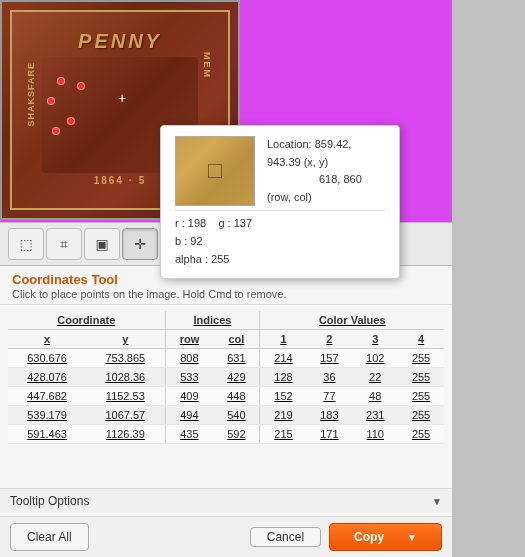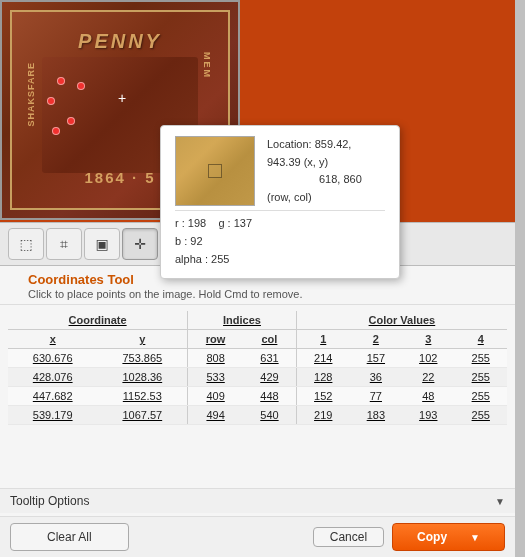--- a/index.html
+++ b/index.html
@@ -6,23 +6,23 @@
     body {
       width: 525px;
       height: 557px;
       font-family: -apple-system, 'Helvetica Neue', Arial, sans-serif;
       font-size: 12px;
       background: #c0c0c0;
       overflow: hidden;
     }
 
     .main-container {
-      width: 515px;
+      width: 452px;
       height: 557px;
-      background: #c2410c;
+      background: #d946ef;
       position: relative;
     }
 
     
     .image-area {
       position: absolute;
       top: 0;
       left: 0;
       width: 240px;
       height: 220px;
@@ -80,21 +80,21 @@
       transform: rotate(180deg);
       letter-spacing: 1px;
     }
 
     .year-text {
       position: absolute;
       bottom: 22px;
       left: 50%;
       transform: translateX(-50%);
       color: #d4a060;
-      font-size: 15px;
+      font-size: 10px;
       font-weight: bold;
       letter-spacing: 2px;
     }
 
     
     .portrait-area {
       position: absolute;
       top: 45px;
       left: 30px;
       right: 30px;
@@ -240,21 +240,21 @@
       position: absolute;
       top: 266px;
       left: 0;
       right: 0;
       bottom: 0;
       background: #f5f5f5;
       padding: 0;
     }
 
     .panel-header {
-      padding: 6px 28px 4px;
+      padding: 6px 12px 4px;
       border-bottom: 1px solid #ddd;
     }
 
     .panel-title {
       color: #cc5500;
       font-size: 13px;
       font-weight: bold;
     }
 
     .panel-subtitle {
@@ -328,21 +328,21 @@
       align-items: center;
       gap: 8px;
       background: #f0f0f0;
       border-top: 1px solid #ddd;
     }
 
     .btn-clear {
       background: #f5f5f5;
       border: 1px solid #aaa;
       border-radius: 4px;
-      padding: 6px 36px;
+      padding: 6px 16px;
       font-size: 12px;
       cursor: pointer;
       color: #333;
     }
 
     .btn-cancel {
       background: #f5f5f5;
       border: 1px solid #aaa;
       border-radius: 4px;
       padding: 2px 16px;
@@ -542,21 +542,31 @@
               <td>48</td>
               <td>255</td>
             </tr>
             <tr>
               <td>539.179</td>
               <td>1067.57</td>
               <td class="col-divider">494</td>
               <td>540</td>
               <td class="col-divider">219</td>
               <td>183</td>
-              <td>193</td>
+              <td>231</td>
+              <td>255</td>
+            </tr>
+            <tr>
+              <td>591.463</td>
+              <td>1126.39</td>
+              <td class="col-divider">435</td>
+              <td>592</td>
+              <td class="col-divider">215</td>
+              <td>171</td>
+              <td>110</td>
               <td>255</td>
             </tr>
           </tbody>
       </table>
     </div>
 
     <div class="tooltip-options-row">
       <span class="tooltip-options-label">Tooltip Options</span>
       <span class="tooltip-options-arrow">▼</span>
     </div>

